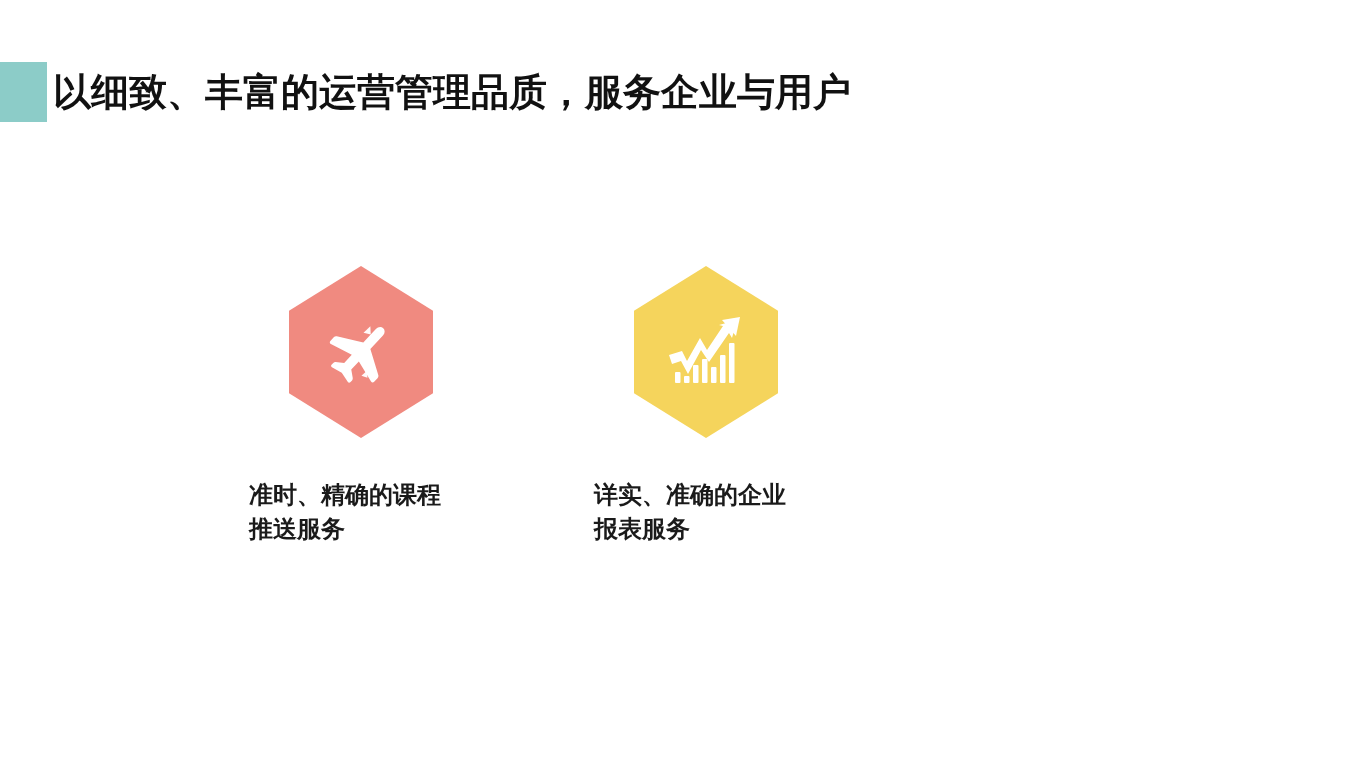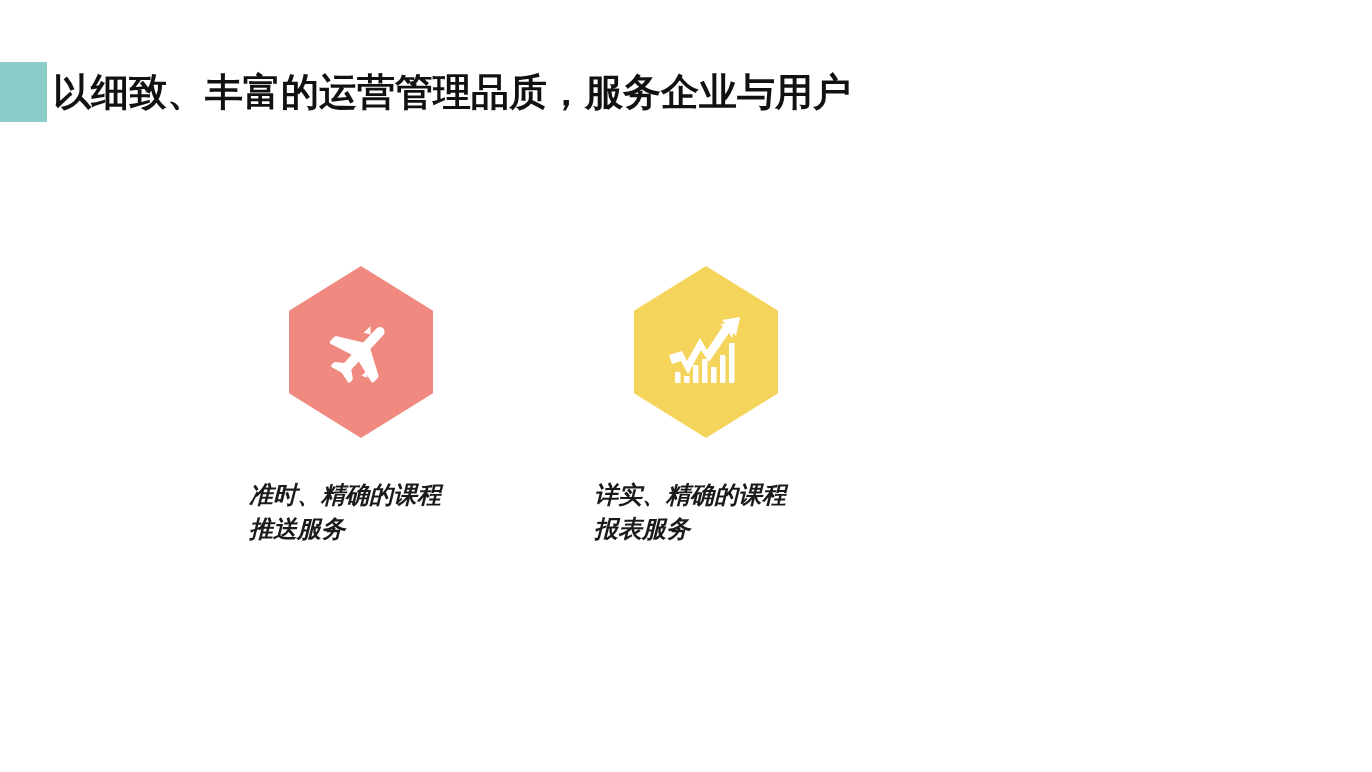--- a/index.html
+++ b/index.html
@@ -47,21 +47,20 @@
     white-space: nowrap;
   }
 
   
   .cards {
     position: absolute;
     left: 0;
     top: 0;
     width: 1372px;
     height: 772px;
-    font-style: italic;
   }
   .card {
     position: absolute;
     top: 266px;
   }
   .card-1 { left: 249px; }
   .card-2 { left: 594px; }
   .card-3 { left: 947px; }
 
   .hex-wrap {
@@ -139,19 +138,19 @@
                 <rect x="54" y="41" width="5.5" height="28" rx="1"></rect>
                 <rect x="63" y="29" width="5.5" height="40" rx="1"></rect>
 
                 <path d="M3 41 L16 37 L21 47 L34 24 L41 36 L57 12 L53 11 L71 6 L66 24 L63 19 L43 48 L35 36 L22 60 L15 47 L6 50 Z"></path>
                 <path d="M56 6 L74 3 L70 22 Z"></path>
               </g>
             </svg>
           </span>
         </div>
       </div>
-      <div class="caption">详实、精确的课程
+      <div class="caption">详实、准确的企业
 报表服务</div>
     </div>
 
 
   </div>
 </div>
 
 </body></html>

